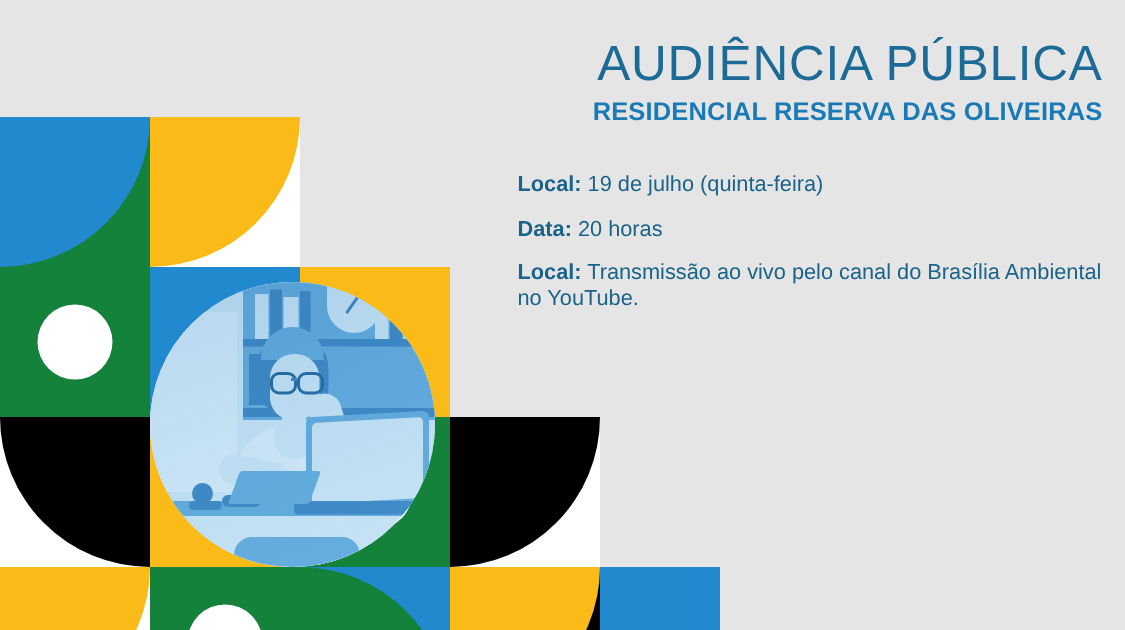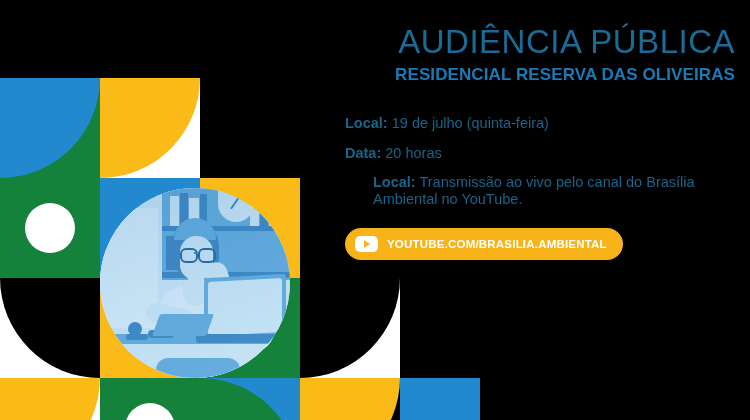--- a/index.html
+++ b/index.html
@@ -5,21 +5,21 @@
   html,body{margin:0;padding:0;}
   body{
     width:750px;height:420px;
     background:#ffffff;
     font-family:"Liberation Sans", sans-serif;
     overflow:hidden;
   }
   .poster{
     position:relative;
     width:750px;height:420px;
-    background:#000000;
+    background:#e5e5e5;
     overflow:hidden;
   }
 
   
   .mosaic{
     position:absolute;
     left:0;top:78px;
     width:480px;height:342px;
     overflow:hidden;
   }
@@ -91,21 +91,21 @@
   }
 
   .details{margin-top:28px;}
   .row{
     font-size:14.5px;
     line-height:19px;
     color:#1a6389;
     margin-bottom:11px;
   }
   .row .lbl{font-weight:bold;}
-  .row.local{margin-bottom:0;line-height:17px;margin-left:28px;}
+  .row.local{margin-bottom:0;line-height:17px;}
 
   
   .yt-btn{
     display:inline-flex;
     align-items:center;
     gap:9px;
     margin-top:20px;
     padding:8px 16px 8px 10px;
     background:#f7b318;
     border-radius:17px;
@@ -248,18 +248,14 @@
         <span class="lbl">Local:</span><span> 19 de julho (quinta-feira)</span>
       </div>
       <div class="row">
         <span class="lbl">Data:</span><span> 20 horas</span>
       </div>
       <div class="row local">
         <span class="lbl">Local:</span><span> Transmissão ao vivo pelo canal do Brasília Ambiental no YouTube.</span>
       </div>
     </div>
 
-    <button class="yt-btn">
-      <span class="yt-ico"></span>
-      <span class="yt-txt">YOUTUBE.COM/BRASILIA.AMBIENTAL</span>
-    </button>
   </div>
 </div>
 
 </body></html>

